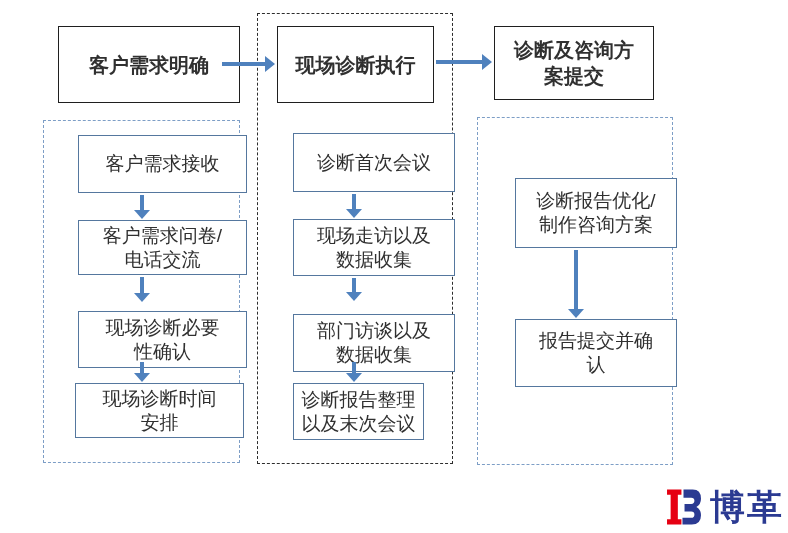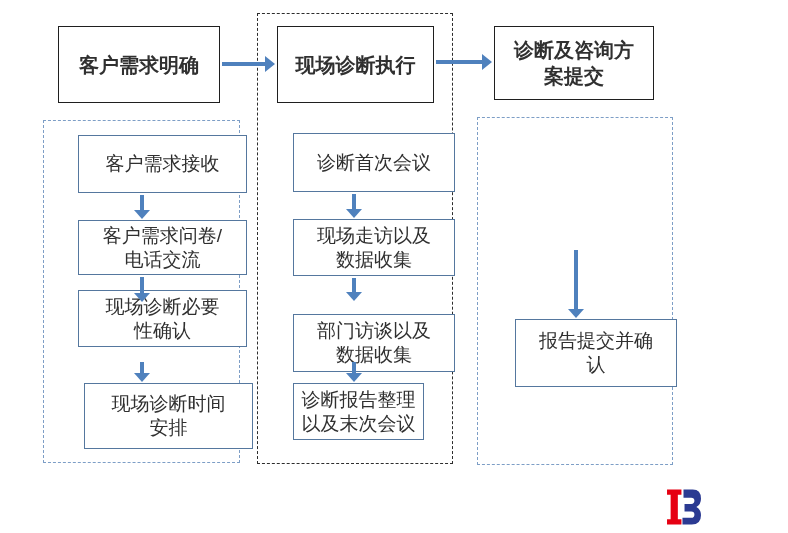--- a/index.html
+++ b/index.html
@@ -76,40 +76,40 @@
 </style>
 </head>
 <body>
 
 <div class="canvas">
 
   <div class="container light" style="left:43px;top:120px;width:197px;height:343px"></div>
   <div class="container dark" style="left:257px;top:13px;width:196px;height:451px"></div>
   <div class="container light" style="left:477px;top:117px;width:196px;height:348px"></div>
 
-  <div class="box top" style="left:58px;top:26px;width:162px;height:77px">客户需求明确</div>
+  <div class="box top" style="left:58px;top:26px;width:182px;height:77px">客户需求明确</div>
   <div class="box top" style="left:277px;top:26px;width:157px;height:77px">现场诊断执行</div>
   <div class="box top" style="left:494px;top:26px;width:160px;height:74px">诊断及咨询方
 案提交</div>
 
   <div class="arrow right" style="left:222px;top:56px;width:53px;height:16px">
     <div class="shaft"></div>
     <div class="head"></div>
   </div>
   <div class="arrow right" style="left:436px;top:54px;width:56px;height:16px">
     <div class="shaft"></div>
     <div class="head"></div>
   </div>
 
   <div class="box step" style="left:58px;top:135px;width:169px;height:58px">客户需求接收</div>
   <div class="box step" style="left:58px;top:220px;width:169px;height:55px">客户需求问卷/
 电话交流</div>
-  <div class="box step" style="left:58px;top:290px;width:169px;height:57px">现场诊断必要
+  <div class="box step" style="left:58px;top:311px;width:169px;height:57px">现场诊断必要
 性确认</div>
-  <div class="box step" style="left:64px;top:383px;width:169px;height:66px">现场诊断时间
+  <div class="box step" style="left:55px;top:383px;width:169px;height:55px">现场诊断时间
 安排</div>
 
   <div class="arrow down" style="left:134px;top:195px;width:16px;height:24px">
     <div class="shaft"></div>
     <div class="head"></div>
   </div>
   <div class="arrow down" style="left:134px;top:277px;width:16px;height:25px">
     <div class="shaft"></div>
     <div class="head"></div>
   </div>
@@ -132,28 +132,31 @@
   </div>
   <div class="arrow down" style="left:346px;top:278px;width:16px;height:23px">
     <div class="shaft"></div>
     <div class="head"></div>
   </div>
   <div class="arrow down" style="left:346px;top:362px;width:16px;height:20px">
     <div class="shaft"></div>
     <div class="head"></div>
   </div>
 
+  <div class="box step" style="left:495px;top:178px;width:162px;height:70px">诊断报告优化/
+制作咨询方案</div>
   <div class="box step" style="left:495px;top:319px;width:162px;height:68px">报告提交并确
 认</div>
 
   <div class="arrow down" style="left:568px;top:250px;width:16px;height:68px">
     <div class="shaft"></div>
     <div class="head"></div>
   </div>
 
   <div class="logo">
     <svg class="logo-icon" viewBox="0 0 34 34" xmlns="http://www.w3.org/2000/svg" aria-hidden="true">
       <path fill="var(--logo-red)" d="M1,0 H15 V5 H11.5 V29 H15 V34 H1 V29 H4.5 V5 H1 Z"></path>
       <path fill="var(--logo-blue)" d="M17,0 H26 Q34,0 34,9 Q34,14.5 29.5,17 Q34,19.5 34,25 Q34,34 25,34 H16 V27.5 H24.5 Q27.6,27.5 27.6,24.2 Q27.6,21.3 24.5,21.3 H18 V14 H24.5 Q27.6,14 27.6,11 Q27.6,8 24.5,8 H17 Z"></path>
     </svg>
+    <span class="logo-text">博革</span>
   </div>
 
 </div>
 
 </body></html>

